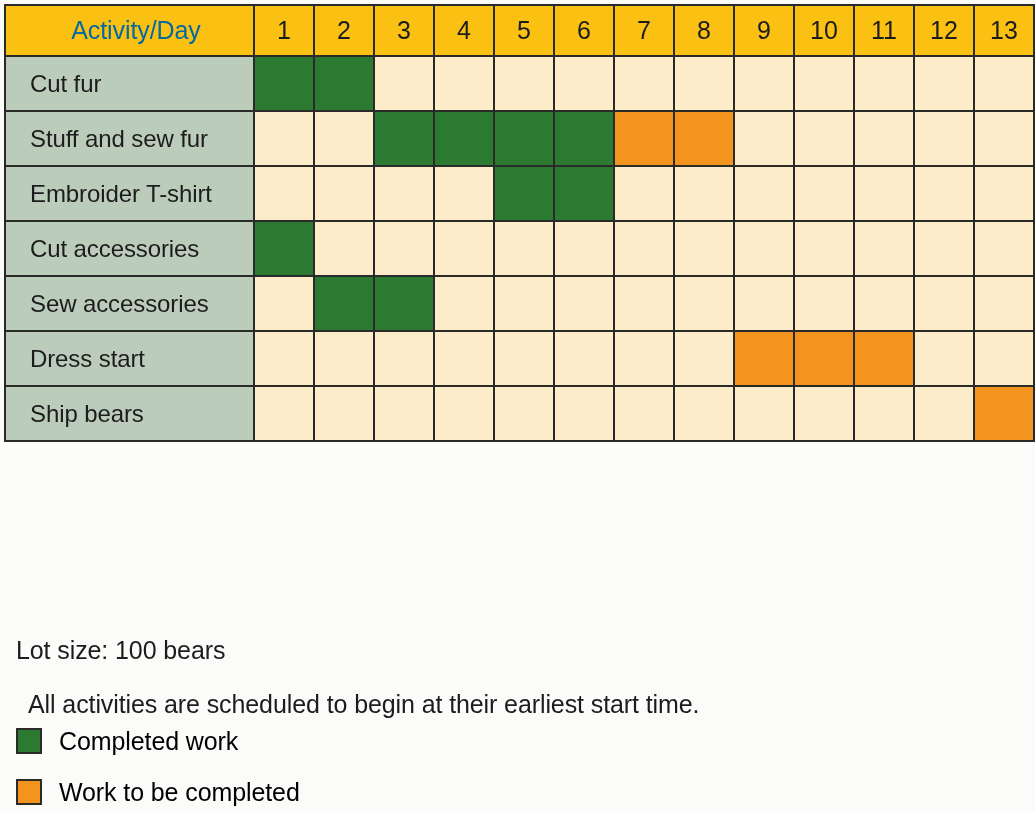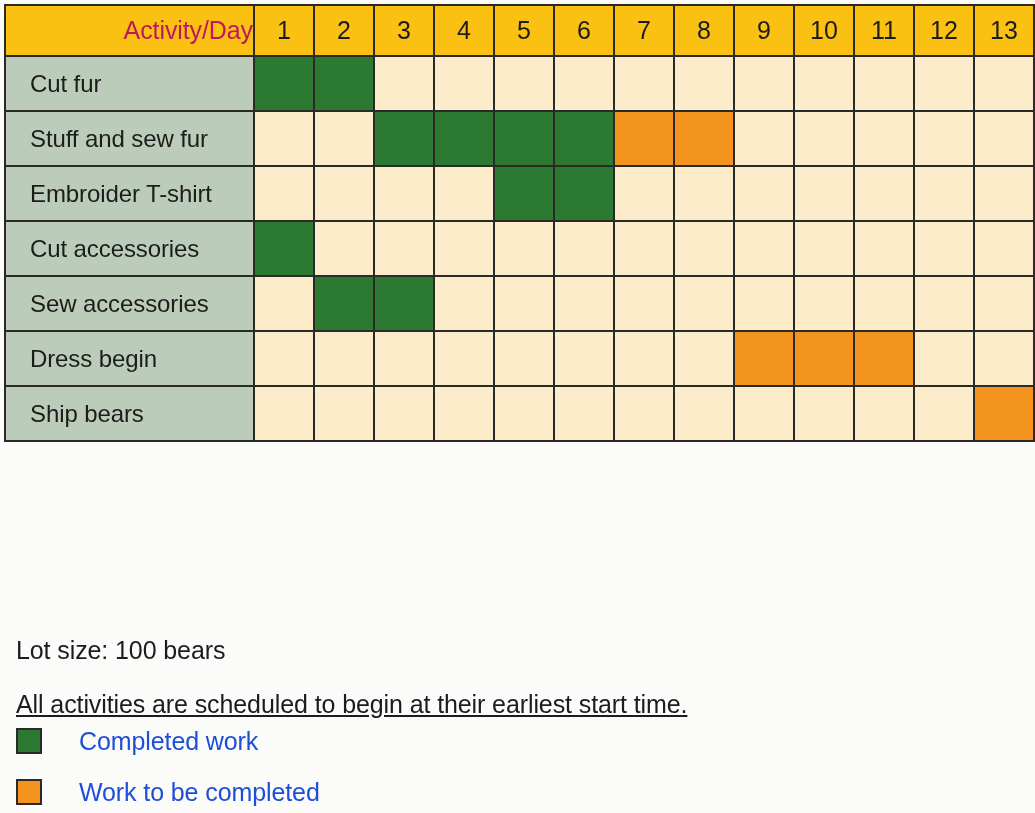--- a/index.html
+++ b/index.html
@@ -35,24 +35,24 @@
   .gantt-table th {
     border: 2px solid #2a2a28;
     padding: 0;
     margin: 0;
   }
 
   
   th.activity-head {
     background: #fbc112;
     height: 49px;
-    text-align: right;
+    text-align: center;
     font-weight: normal;
     font-size: 25px;
-    color: #be185d;
+    color: #0369a1;
     padding-left: 13px;
     letter-spacing: -0.1px;
   }
   th.day-head {
     background: #fbc112;
     height: 49px;
     width: 58px;
     text-align: center;
     font-weight: normal;
     font-size: 25px;
@@ -86,21 +86,21 @@
     top: 638px;
     width: 1000px;
   }
   .note-line {
     font-size: 25px;
     color: #1c1c1c;
     letter-spacing: -0.1px;
     line-height: 1.0;
   }
   .note-lot   { margin: 0 0 29px 0; }
-  .note-sched { margin: 0; text-decoration: underline; }
+  .note-sched { margin: 12px; }
 
   
   .legend {
     position: absolute;
     left: 16px;
     top: 722px;
   }
   .legend-row {
     display: flex;
     align-items: center;
@@ -112,22 +112,22 @@
     width: 26px;
     height: 26px;
     border: 2px solid #2a2a28;
     box-sizing: border-box;
     flex: 0 0 auto;
   }
   .legend-swatch.done { background: #2c7a32; }
   .legend-swatch.todo { background: #f3941e; }
   .legend-label {
     font-size: 25px;
-    color: #1d4ed8;
-    margin-left: 37px;
+    color: #000000;
+    margin-left: 17px;
     letter-spacing: -0.1px;
     white-space: nowrap;
   }
 </style>
 </head>
 <body>
 
 <div id="gantt-root">
 
   <table class="gantt-table">
@@ -226,21 +226,21 @@
           <td class="day-cell"></td>
           <td class="day-cell"></td>
           <td class="day-cell"></td>
           <td class="day-cell"></td>
           <td class="day-cell"></td>
           <td class="day-cell"></td>
           <td class="day-cell"></td>
           <td class="day-cell"></td>
         </tr>
         <tr>
-          <td class="activity-label">Dress begin</td>
+          <td class="activity-label">Dress start</td>
           <td class="day-cell"></td>
           <td class="day-cell"></td>
           <td class="day-cell"></td>
           <td class="day-cell"></td>
           <td class="day-cell"></td>
           <td class="day-cell"></td>
           <td class="day-cell"></td>
           <td class="day-cell"></td>
           <td class="day-cell todo"></td>
           <td class="day-cell todo"></td>

